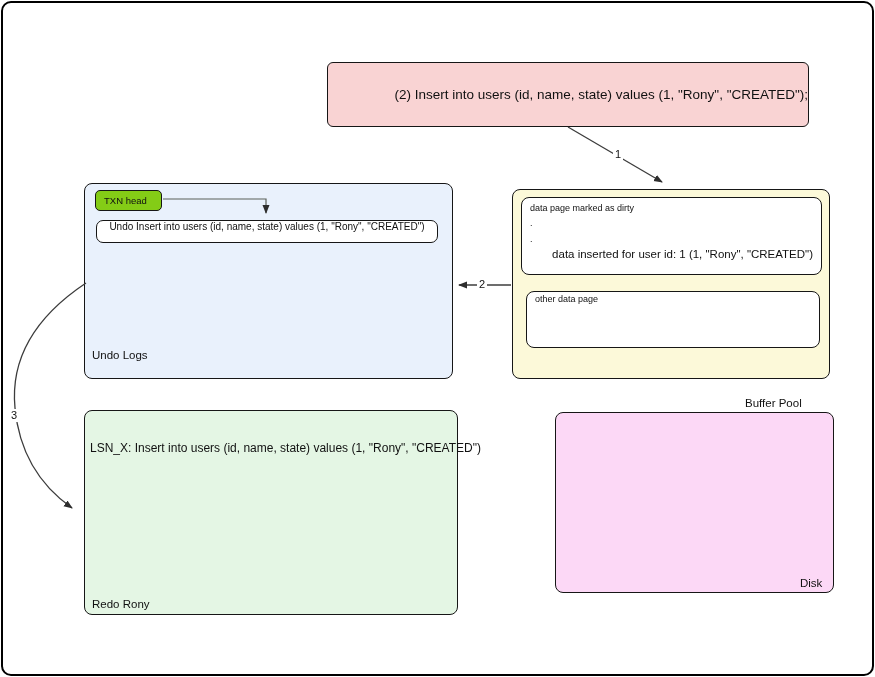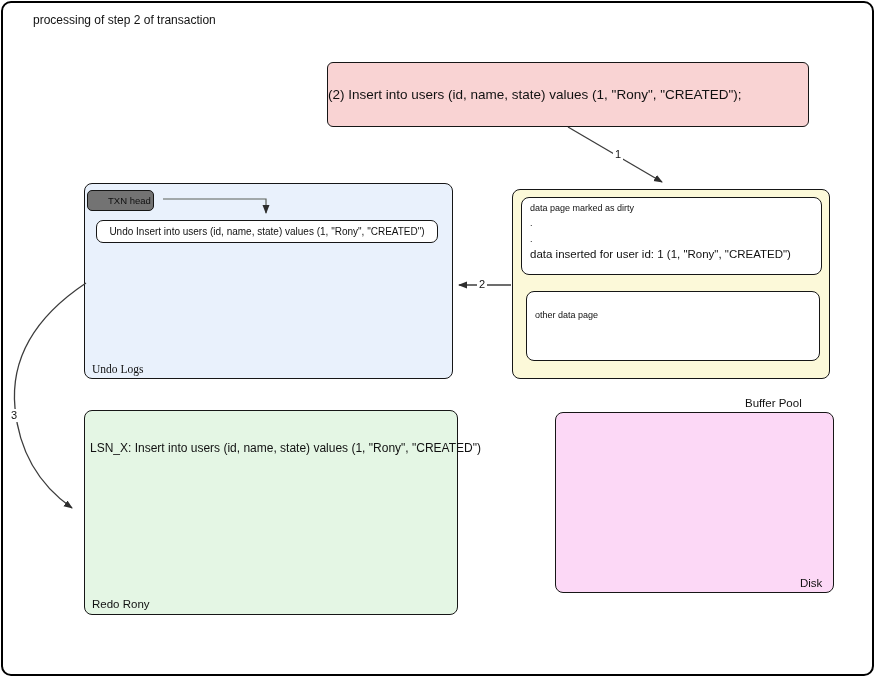--- a/index.html
+++ b/index.html
@@ -27,60 +27,60 @@
   }
   .node {
     position: absolute;
     border: 1.6px solid #161616;
     border-radius: 8px;
   }
   .sql-box {
     left: 327px; top: 62px; width: 482px; height: 65px;
     background: #f9d3d3;
     border-radius: 6px;
-    display: flex; align-items: center; justify-content: flex-start;
+    display: flex; align-items: center; justify-content: flex-end;
     font-size: 13.5px;
     white-space: nowrap;
   }
   .undo-logs { left: 84px; top: 183px; width: 369px; height: 196px; background: #e9f1fc; }
   .txn-head {
-    left: 87px; top: 190px; width: 67px; height: 21px;
-    background: #737373;
+    left: 95px; top: 190px; width: 67px; height: 21px;
+    background: #84cc16;
     border-radius: 5px;
     display: flex; align-items: center;
-    padding-left: 20px;
+    padding-left: 8px;
     font-size: 9.5px;
     font-weight: 500;
   }
   .undo-entry {
     left: 96px; top: 220px; width: 342px; height: 23px;
     background: #ffffff;
     border-radius: 7px;
-    display: flex; align-items: center; justify-content: center;
+    display: flex; align-items: flex-start; justify-content: center;
     font-size: 10px;
     white-space: nowrap;
   }
   .box-label { position: absolute; font-size: 11.5px; }
-  .undo-label { left: 92px; top: 363px; font-family: Liberation Serif, serif; }
+  .undo-label { left: 92px; top: 349px; }
   .buffer-pool { left: 512px; top: 189px; width: 318px; height: 190px; background: #fcf9d9; }
   .data-page-1 {
     left: 521px; top: 197px; width: 301px; height: 78px;
     background: #ffffff;
     border-radius: 8px;
     padding: 5px 8px 4px 8px;
     display: flex; flex-direction: column;
   }
   .dp-small { font-size: 9px; }
   .dp-dot { font-size: 9px; line-height: 12px; margin-top: 4px; }
-  .dp-big { font-size: 11.5px; margin-top: 3px; white-space: nowrap; }
+  .dp-big { font-size: 11.5px; margin-top: 3px; white-space: nowrap; text-align: right; }
   .data-page-2 {
-    left: 526px; top: 291px; width: 294px; height: 70px;
+    left: 526px; top: 291px; width: 294px; height: 57px;
     background: #ffffff;
     border-radius: 8px;
-    padding: 18px 8px;
+    padding: 2px 8px;
     font-size: 9px;
   }
   .bp-label { left: 745px; top: 364px; margin-top: 33px; }
   .redo-logs { left: 84px; top: 410px; width: 374px; height: 205px; background: #e4f6e4; }
   .redo-entry { position: absolute; left: 90px; top: 416px; font-size: 12px; white-space: nowrap; margin-top: 25px; }
   .redo-label { left: 92px; top: 598px; }
   .disk { left: 555px; top: 412px; width: 279px; height: 181px; background: #fcd8f6; }
   .disk-label { left: 800px; top: 577px; text-align: center; }
   .arrows { position: absolute; left: 0; top: 0; pointer-events: none; }
   .arrow-label {
@@ -94,21 +94,20 @@
   .lbl-2 { left: 477px; top: 278px; }
   .lbl-3 { left: 9px; top: 409px; }
 </style>
 </head>
 <body>
 
 <div class="canvas">
 
   <div class="frame"></div>
 
-  <div class="title">processing of step 2 of transaction</div>
 
   <div class="node sql-box">
     <span>(2) Insert into users (id, name, state) values (1, "Rony", "CREATED");</span>
   </div>
 
   <div class="node undo-logs"></div>
   <div class="node txn-head">
     <span>TXN head</span>
   </div>
   <div class="node undo-entry">

